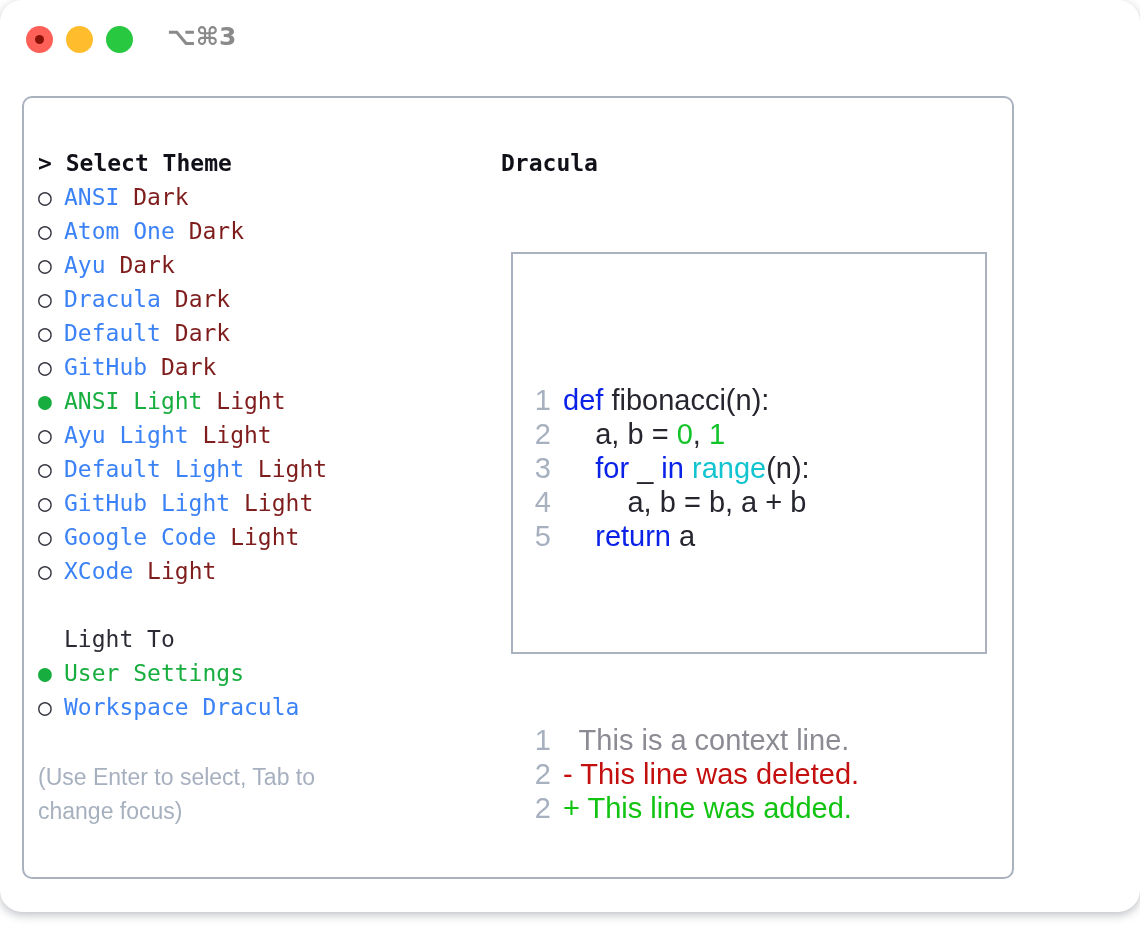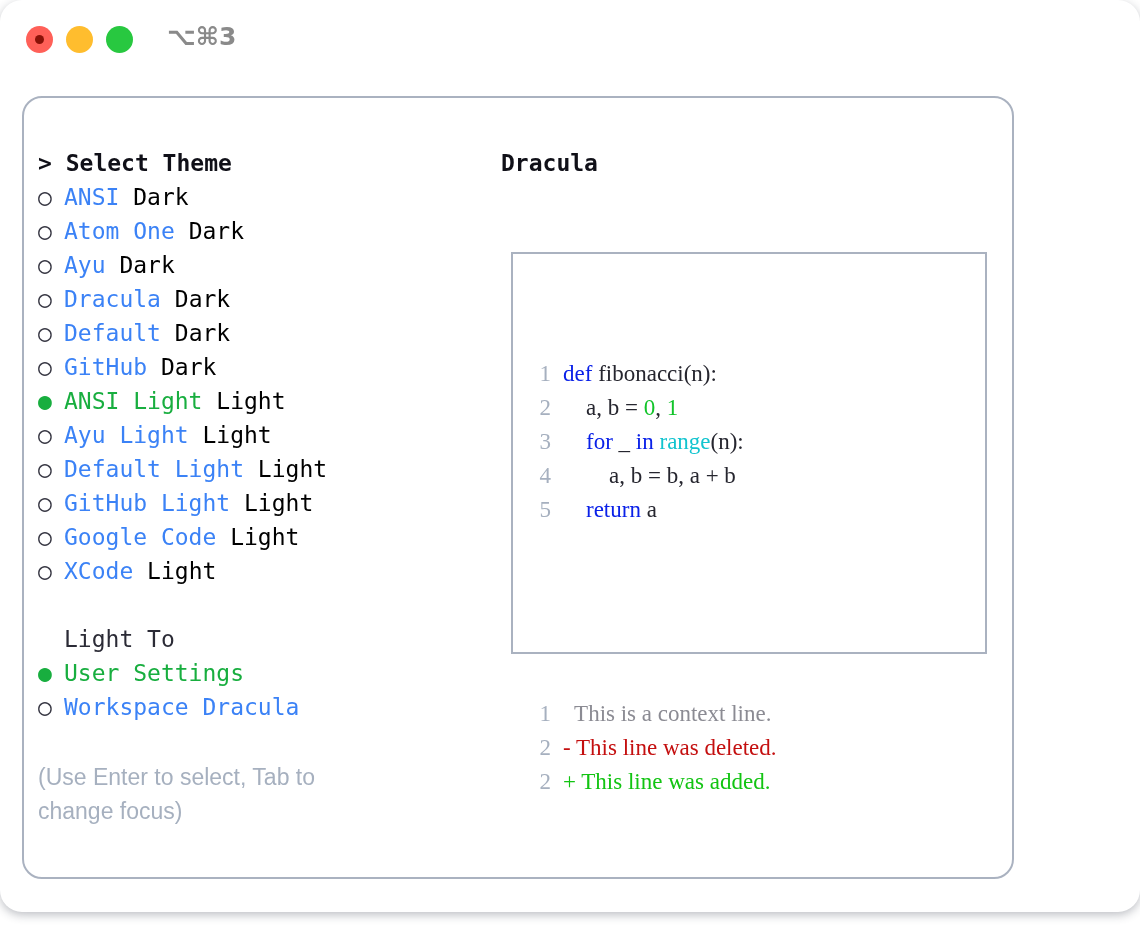--- a/index.html
+++ b/index.html
@@ -62,21 +62,21 @@
   }
 
   
   #panel {
     position: absolute;
     left: 22px;
     top: 96px;
     width: 992px;
     height: 783px;
     border: 2px solid #aab2c0;
-    border-radius: 20px;
+    border-radius: 10px;
     box-sizing: border-box;
     background: #ffffff;
   }
 
   
   #left-col {
     position: absolute;
     left: 14px;
     top: 48px;
     width: 455px;
@@ -93,21 +93,21 @@
     color: #101018;
   }
   .bullet {
     display: inline-block;
     width: 26px;
     color: #3a3a46;
   }
   .bullet.on { color: #18ae3f; }
   .opt-name { color: #3b82f6; }
   .opt-name.sel { color: #18ae3f; }
-  .opt-kind { color: #000000; }
+  .opt-kind { color: #7f1d1d; }
   .spacer-row { height: 34px; }
   #help-text {
     position: absolute;
     left: 14px;
     top: 662px;
     width: 420px;
     font-family: Liberation Sans, sans-serif;
     font-size: 23px;
     line-height: 34px;
     color: #a6b0bf;
@@ -133,23 +133,23 @@
     top: 106px;
     width: 476px;
     height: 402px;
     border: 2px solid #aab2c0;
     box-sizing: border-box;
     background: #ffffff;
   }
   #code-area {
     position: absolute;
     left: 12px;
-    top: 35px;
-    font-family: Liberation Serif, serif;
-    font-size: 23px;
+    top: 61px;
+    font-family: Liberation Sans, sans-serif;
+    font-size: 29px;
     line-height: 34px;
     white-space: pre;
   }
   .ln {
     display: inline-block;
     width: 26px;
     text-align: right;
     color: #a6b0bf;
   }
   .gap { display: inline-block; width: 12px; }

